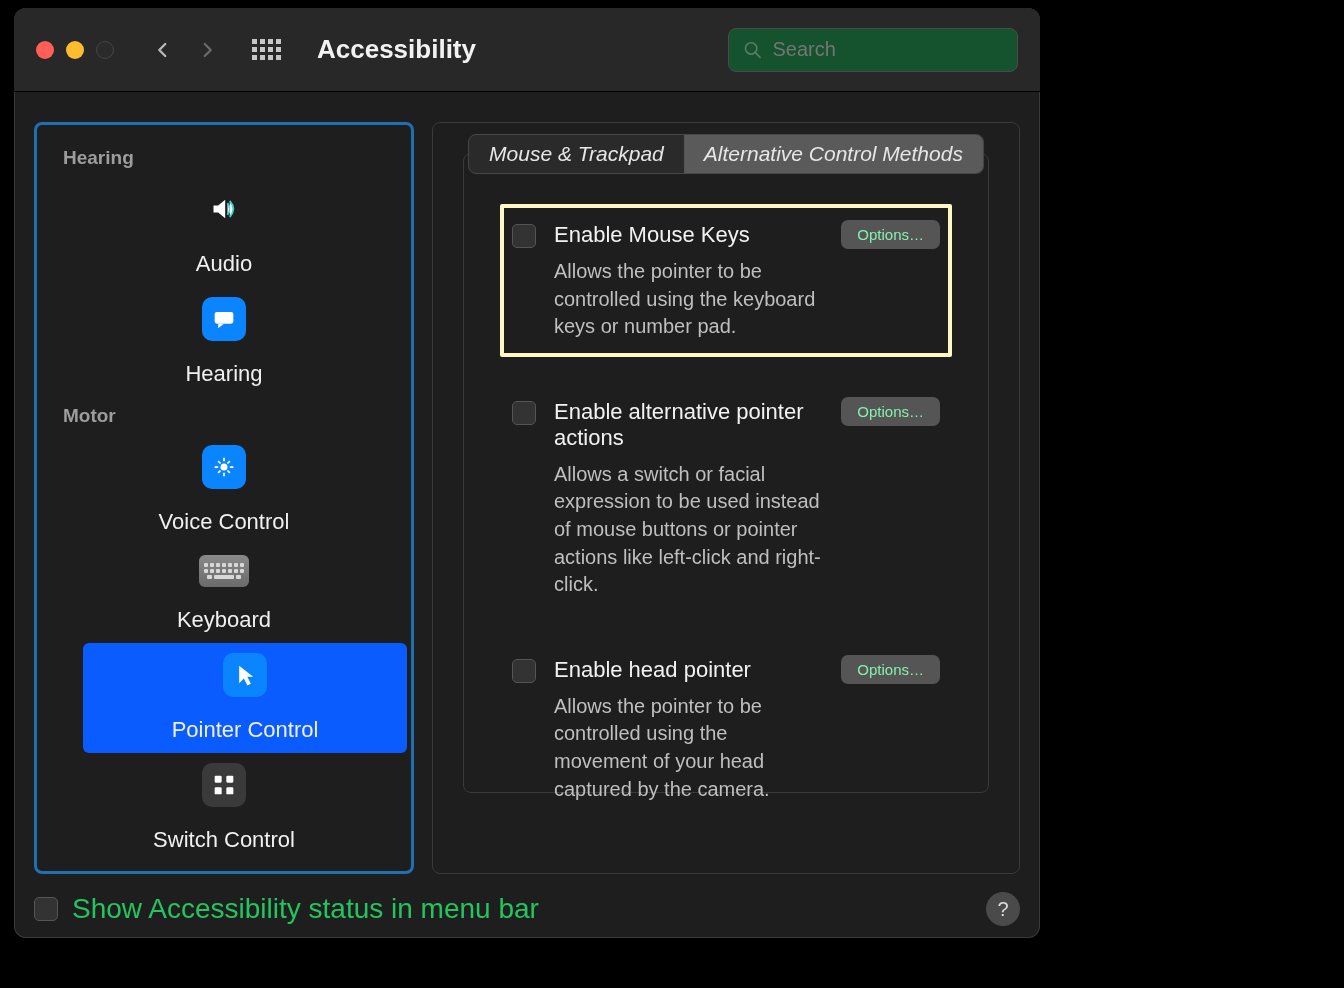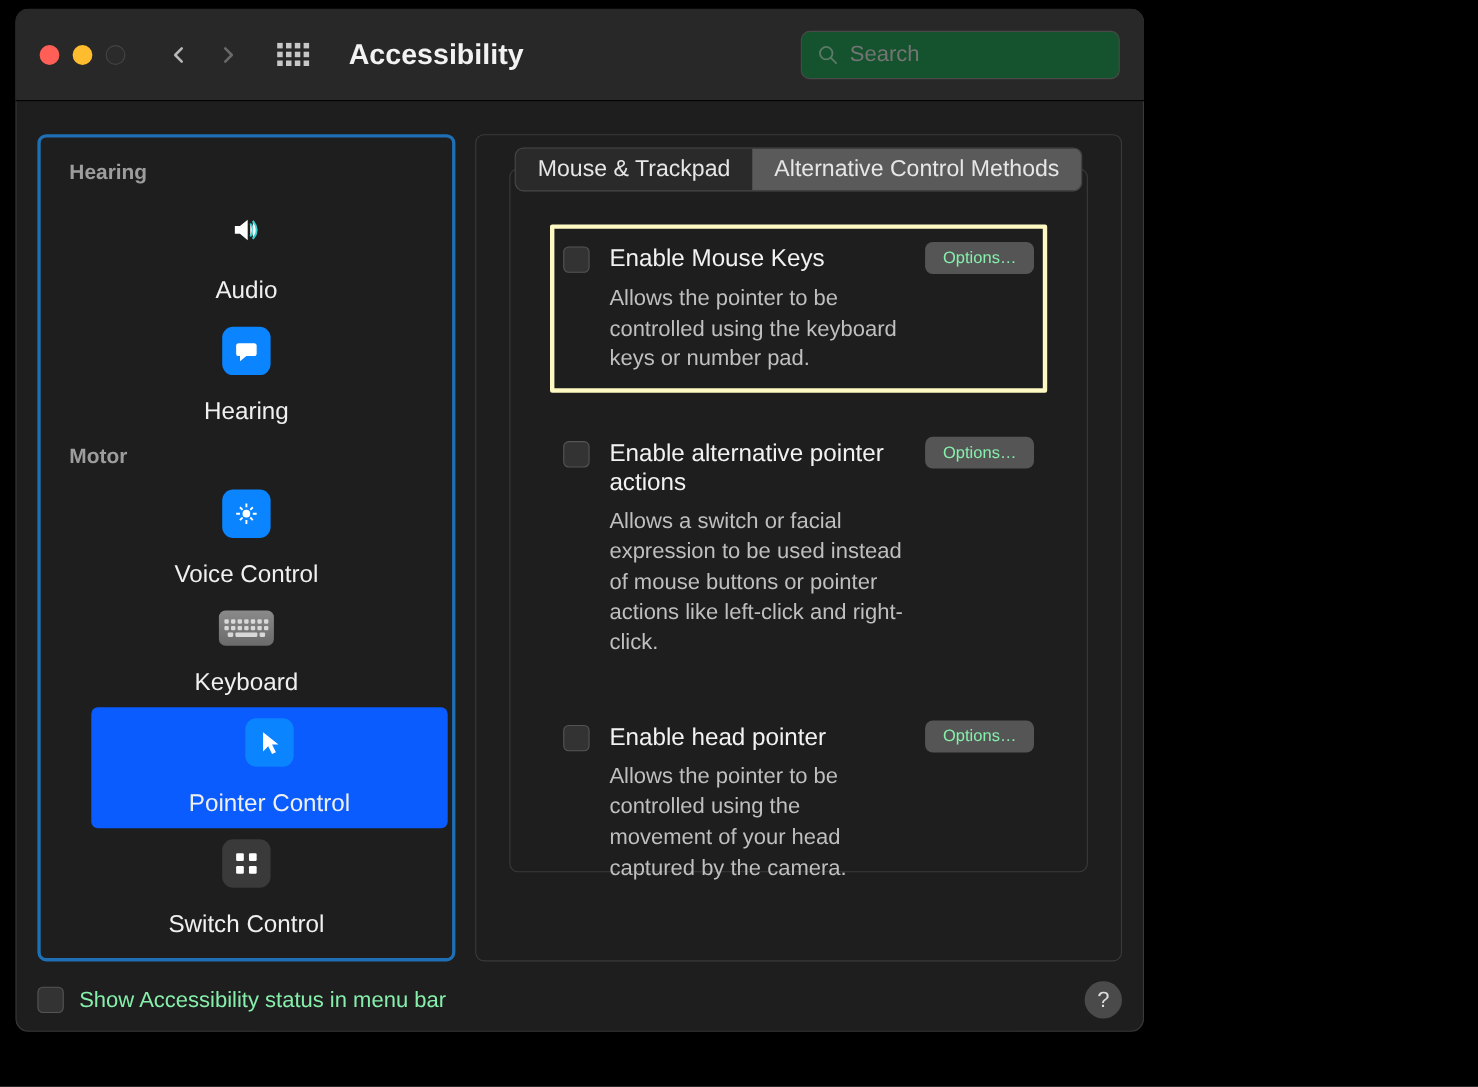--- a/index.html
+++ b/index.html
@@ -113,20 +113,21 @@
     height: 640px;
   }
   .tabs {
     position: absolute;
     top: -20px; left: 50%; transform: translateX(-50%);
     display: flex;
     background: #2a2a2a;
     border-radius: 8px;
     overflow: hidden;
     border:1px solid #484848;
+    font-style:italic;
   }
   .tab {
     padding: 7px 20px;
     font-size: 21px;
     color: #e6e6e6;
     cursor: default;
     white-space: nowrap;
   }
   .tab.active { background: #5a5a5a; }
   .option {
@@ -156,21 +157,21 @@
     margin-top:-2px;
     cursor:default;
   }
   .spacer { height: 24px; }
 
   .footer {
     position:absolute; left:20px; right:20px; bottom:12px;
     display:flex; align-items:center; gap:14px;
   }
   .footer .chk { margin:0; }
-  .footer .lbl { font-size:20px; color:#86efac; flex:1; }
+  .footer .lbl { font-size:28px; color:#22c55e; flex:1; }
   .help {
     width:34px; height:34px; border-radius:50%;
     background:#4a4a4a; color:#ddd;
     display:flex; align-items:center; justify-content:center;
     font-size:20px;
     border: none;
   }
 </style>
 </head>
 <body>

